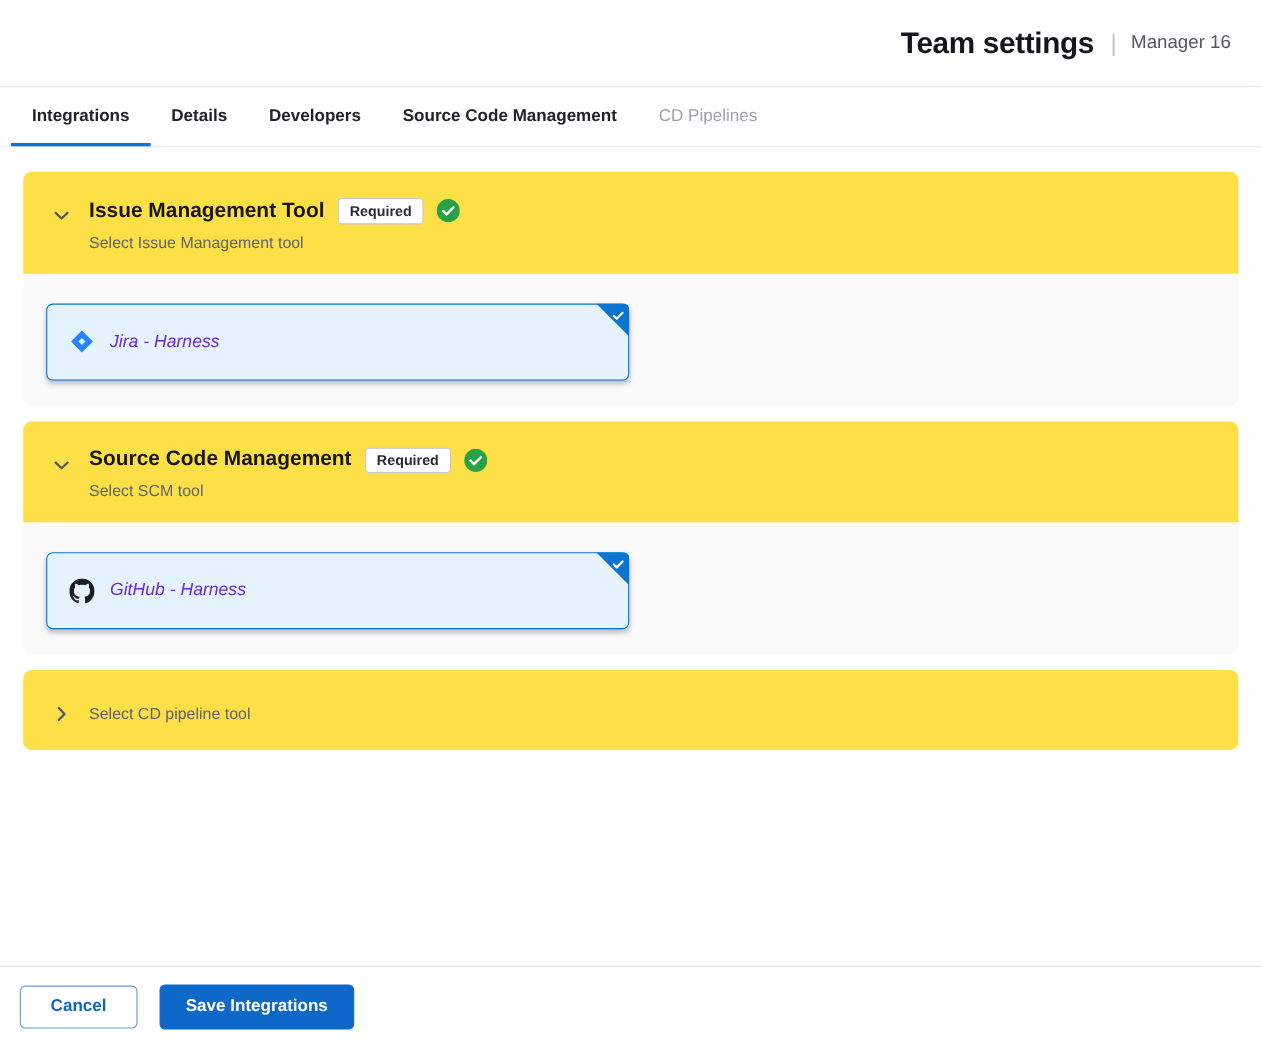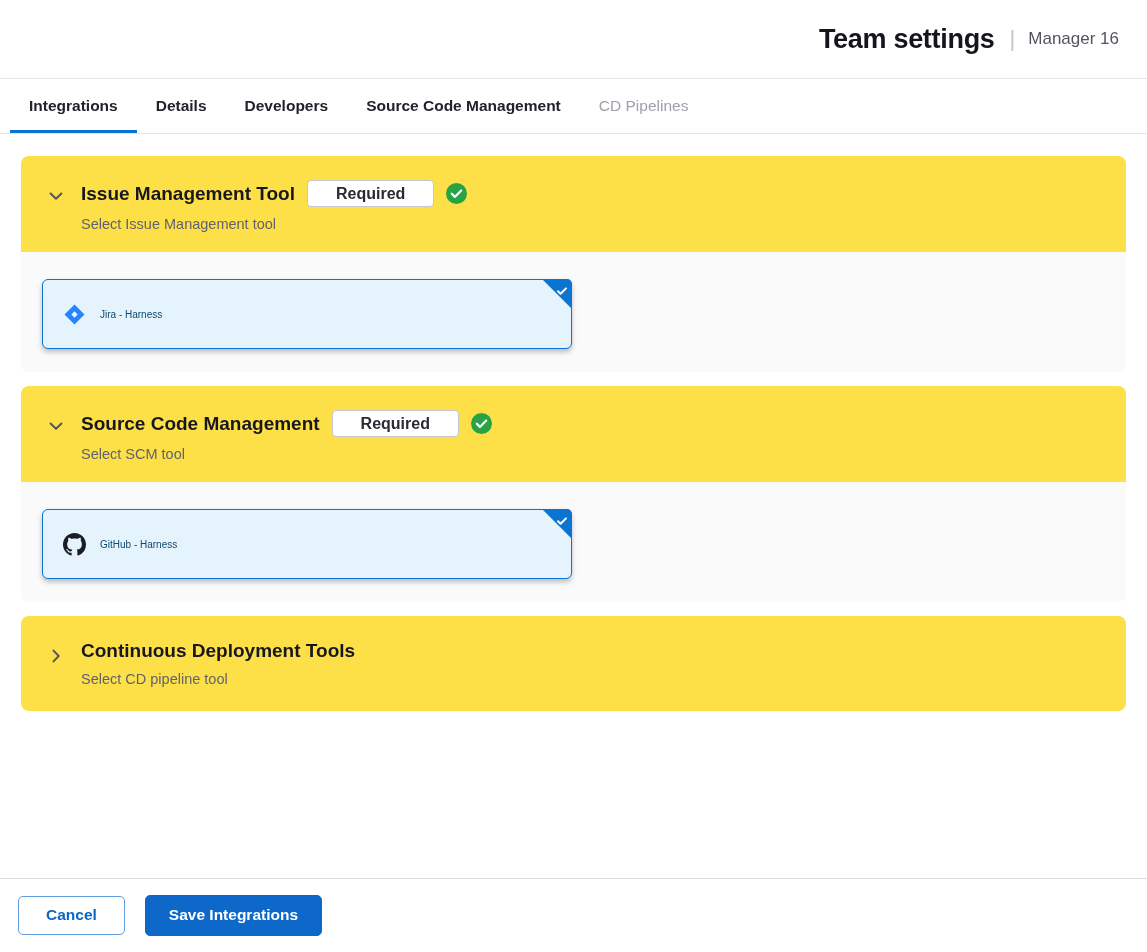--- a/index.html
+++ b/index.html
@@ -28,30 +28,30 @@
 
   
   .content { flex:1 1 auto; padding:22px 21px 0; background:#fff; overflow:hidden; }
 
   .section { border-radius:8px; overflow:hidden; margin-bottom:14px; background:#fafafb; }
   .section-header { background:#fde047; padding:24px 24px 20px 24px; display:flex; }
   .chev-btn { width:18px; height:18px; margin:7px 16px 0 2px; cursor:pointer; flex:0 0 auto; display:flex; }
   .chev-btn svg { display:block; }
   .title-row { display:flex; align-items:center; gap:12px; }
   .section-title { font-size:19px; font-weight:700; color:#17171f; }
-  .badge { border:1px solid #c6c6d2; border-radius:4px; background:#fff; padding:3px 28px;
-           font-size:16px; font-weight:700; color:#2a2a35; line-height:1.2; }
+  .badge { border:1px solid #c6c6d2; border-radius:4px; background:#fff; padding:3px 10px;
+           font-size:13px; font-weight:700; color:#2a2a35; line-height:1.2; }
   .status-icon { display:flex; }
   .section-sub { margin-top:9px; color:#62626d; font-size:14.5px; }
   .section-body { padding:27px 21px 23px; background:#fafafb; }
 
   .tool-card { position:relative; width:530px; height:70px; border:1px solid #0b74d1; background:#e5f3fd;
                border-radius:6px; display:flex; align-items:center; gap:14px; padding-left:20px;
                box-shadow:0 3px 5px rgba(88,90,110,0.38); cursor:pointer; }
-  .card-label { font-size:10px; font-weight:500; color:#0c4a6e; }
+  .card-label { font-size:16px; font-weight:500; color:#6d28d9;font-style:italic; }
   .corner { position:absolute; top:-1px; right:-1px; width:0; height:0;
             border-top:30px solid #0b74d1; border-left:30px solid transparent; border-top-right-radius:5px; }
   .corner-check { position:absolute; top:3px; right:3px; }
 
   .section.collapsed { background:#ededf5; }
   .section.collapsed .section-header { padding-bottom:24px; }
 
   
   .footer { height:74px; flex:0 0 74px; border-top:1px solid #dddde4; background:#fff;
             display:flex; align-items:center; gap:20px; padding:0 18px; }
@@ -159,23 +159,20 @@
   </div>
 
   <div class="section collapsed">
     <div class="section-header">
       <span class="chev-btn">
         <svg width="18" height="18" viewBox="0 0 16 16">
             <path d="M5.8 3.2 10.4 8l-4.6 4.8" fill="none" stroke="#55555f" stroke-width="1.8" stroke-linecap="round" stroke-linejoin="round"></path>
           </svg>
       </span>
       <div>
-        <div class="title-row">
-          <span class="section-title">Continuous Deployment Tools</span>
-        </div>
         <div class="section-sub">Select CD pipeline tool</div>
       </div>
     </div>
   </div>
 
 </div>
 
 <div class="footer">
   <button class="btn btn-cancel">Cancel</button>
   <button class="btn btn-save">Save Integrations</button>

